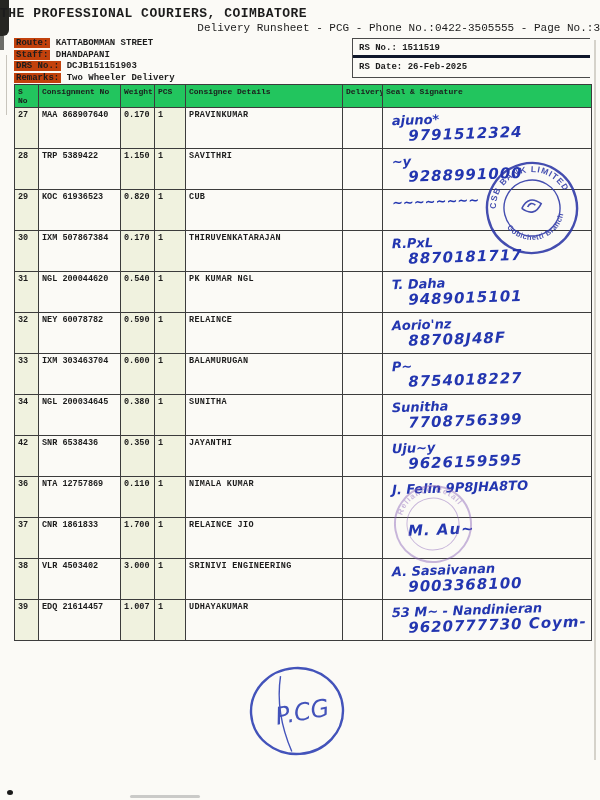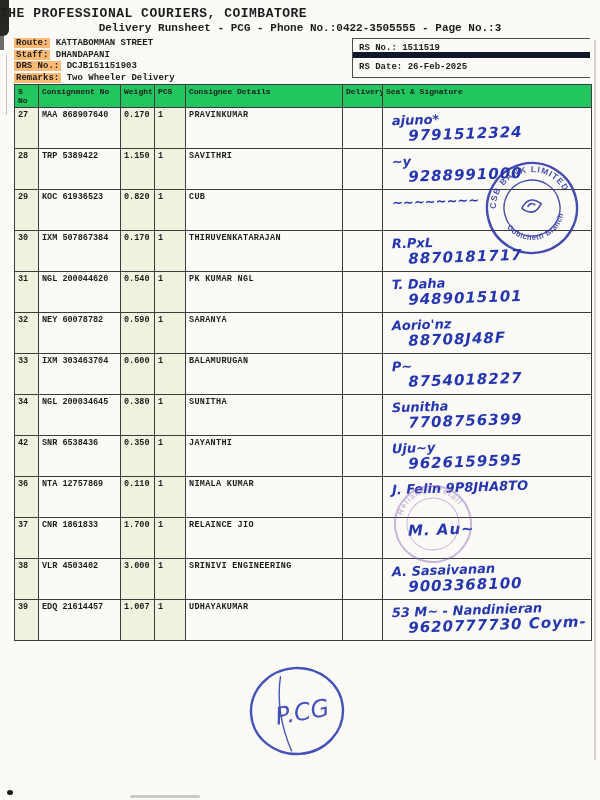--- a/index.html
+++ b/index.html
@@ -2,30 +2,30 @@
 <html style="--ink: #2336b0; --stamp-blue: #2b36a6; --stamp-purple: #8a63b8;"><head>
 <meta charset="utf-8">
 <style>
   html,body{margin:0;padding:0;}
   body{width:600px;height:800px;background:#e9e7e2;}
   .page{position:relative;width:600px;height:800px;background:#fbfaf6;overflow:hidden;
         font-family:"Liberation Mono","DejaVu Sans Mono",monospace;color:#1c1c1c;}
   
   .title{position:absolute;top:6px;left:0;width:100%;text-align:left;
          font-size:13px;font-weight:bold;letter-spacing:.5px;}
-  .subtitle{position:absolute;top:22px;left:0;width:100%;text-align:center;
-         font-size:11px;font-weight:bold;}
+  .subtitle{position:absolute;top:22px;left:0;width:100%;text-align:right;
+         font-size:11px;font-weight:normal;}
   
   .info{position:absolute;top:38px;left:14px;font-size:9px;font-weight:bold;}
   .info .line{height:11.5px;line-height:11.5px;white-space:nowrap;}
-  .hl{background:#fdba74;padding:0 2px;}
+  .hl{background:#c2410c;padding:0 2px;}
   .rsbox{position:absolute;top:38px;left:352px;width:238px;height:40px;box-sizing:border-box;
          border-top:1px solid #4a4a4a;border-left:1px solid #4a4a4a;border-bottom:1px solid #4a4a4a;}
   .rsbox .row{height:19px;line-height:19px;padding:0 6px;font-size:9px;font-weight:bold;box-sizing:border-box;}
-  .rsbox .row:first-child{border-bottom:6px solid #0f172a;}
+  .rsbox .row:first-child{border-bottom:3px solid #0f172a;}
   
   table.runsheet{position:absolute;top:84px;left:14px;width:577px;border-collapse:collapse;table-layout:fixed;}
   .runsheet th,.runsheet td{border:1px solid #3c3c3c;vertical-align:top;text-align:left;
          padding:2px 3px;font-size:8.5px;font-weight:bold;overflow:hidden;}
   .runsheet thead th{height:10px;font-size:8px;background:#22c55e;}
   .runsheet tbody tr{height:41px;}
   td.c-sno,td.c-weight,td.c-pcs{background:rgba(216,224,170,.30);}
   td.c-consignee{letter-spacing:.3px;}
   
   td.c-sig{position:relative;}
@@ -190,21 +190,21 @@
               <div class="s1">T. Daha</div>
               <div class="s2">9489015101</div>
             </div>
           </td>
         </tr>
         <tr>
           <td class="c-sno">32</td>
           <td class="c-consignment">NEY 60078782</td>
           <td class="c-weight">0.590</td>
           <td class="c-pcs">1</td>
-          <td class="c-consignee">SARANYA</td>
+          <td class="c-consignee">RELAINCE</td>
           <td class="c-remarks"></td>
           <td class="c-sig">
             <div class="sigwrap">
               <div class="s1">Aorio'nz</div>
               <div class="s2">88708J48F</div>
             </div>
           </td>
         </tr>
         <tr>
           <td class="c-sno">33</td>

